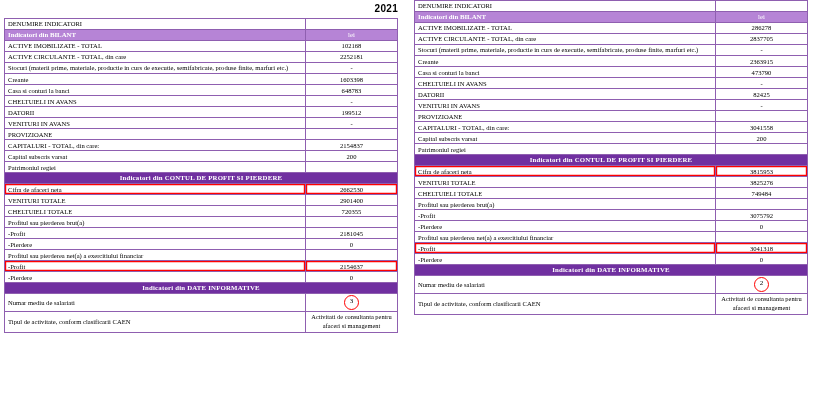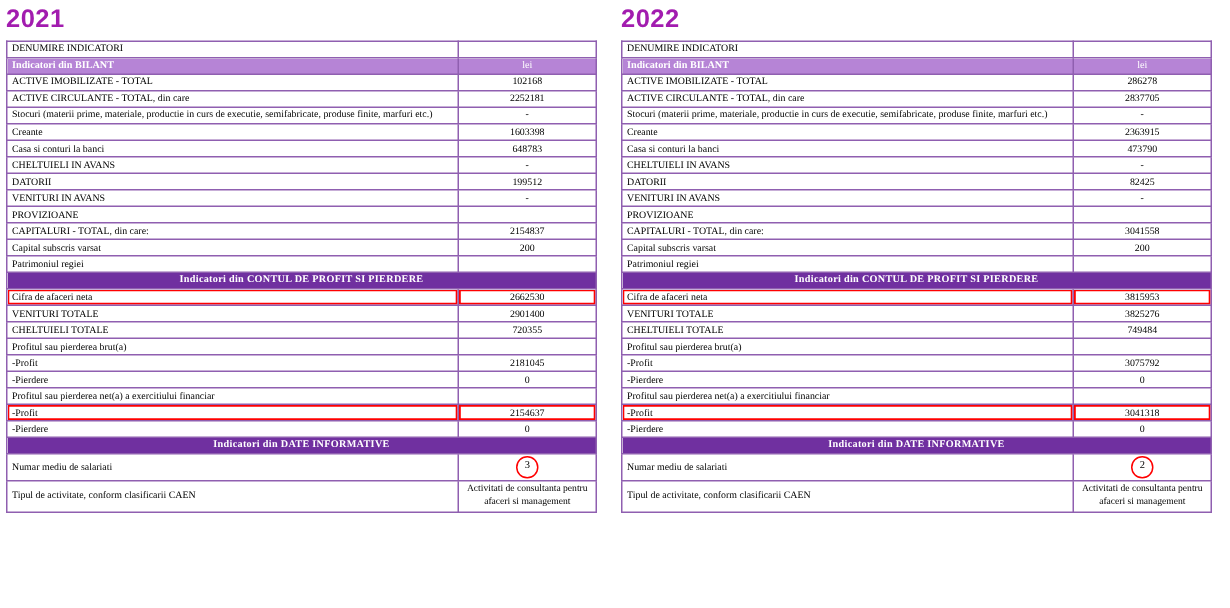--- a/index.html
+++ b/index.html
@@ -22,25 +22,25 @@
     gap: 12px;
     padding: 0;
     box-sizing: border-box;
   }
   .panel {
     width: 398px;
     box-sizing: border-box;
     padding-left: 4px;
   }
   .panel-title {
-    text-align: left;
-    color: #a21caf;
+    text-align: right;
+    color: #000000;
     font-family: "Liberation Sans", sans-serif;
     font-weight: bold;
-    font-size: 17px;
+    font-size: 10px;
     margin: 3px 0 4px 0;
     letter-spacing: 0.3px;
   }
   table.fin {
     border-collapse: collapse;
     width: 100%;
     table-layout: fixed;
     font-size: 6.6px;
     line-height: 1.12;
   }
@@ -226,21 +226,20 @@
         </tr>
         <tr>
           <td class="label tall2">Tipul de activitate, conform clasificarii CAEN</td>
           <td class="value tall2 caen-cell">Activitati de consultanta pentru afaceri si management</td>
         </tr>
       </tbody>
     </table>
   </div>
 
   <div class="panel">
-    <div class="panel-title">2022</div>
     <table class="fin">
       <tbody>
         <tr class="plain-head">
           <td class="label">DENUMIRE INDICATORI</td>
           <td class="value"></td>
         </tr>
         <tr class="sub">
           <td class="label">Indicatori din BILANT</td>
           <td class="value">lei</td>
         </tr>

